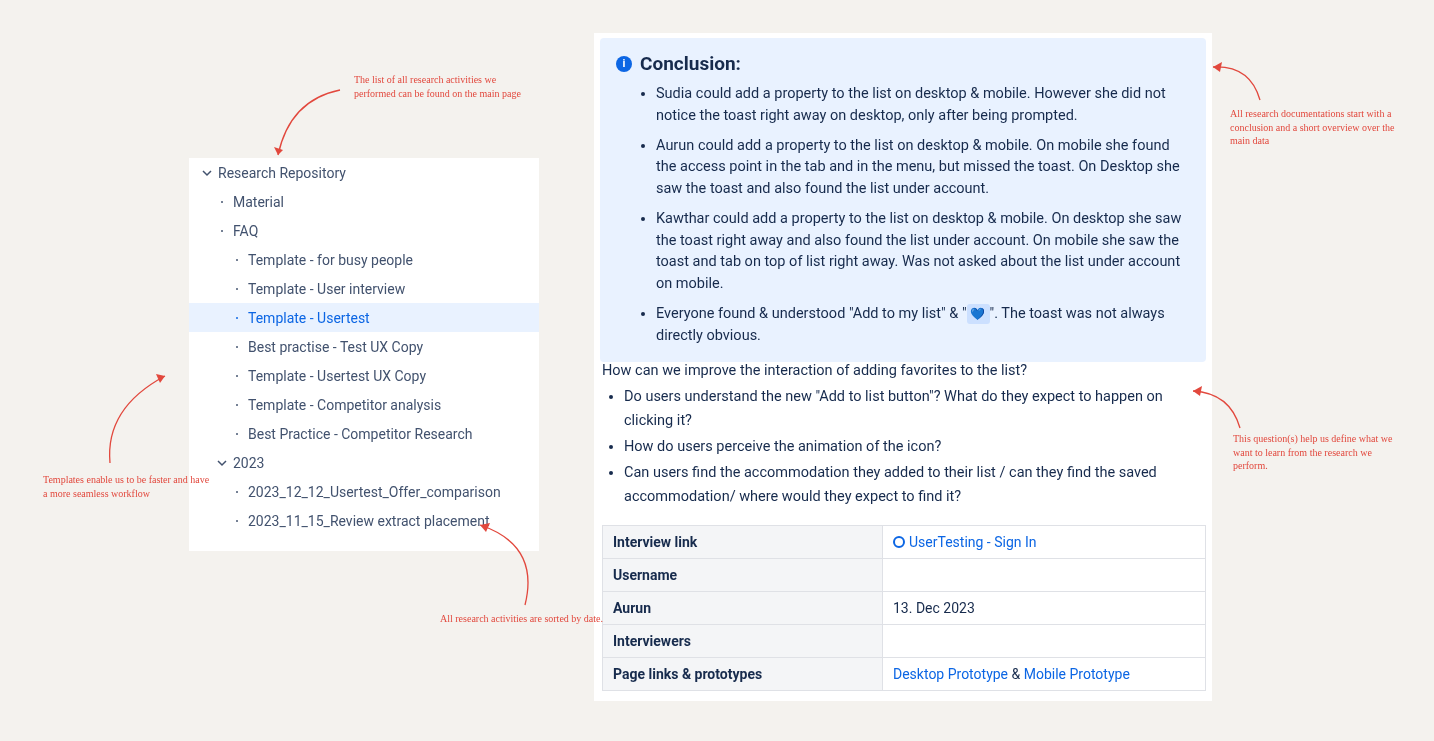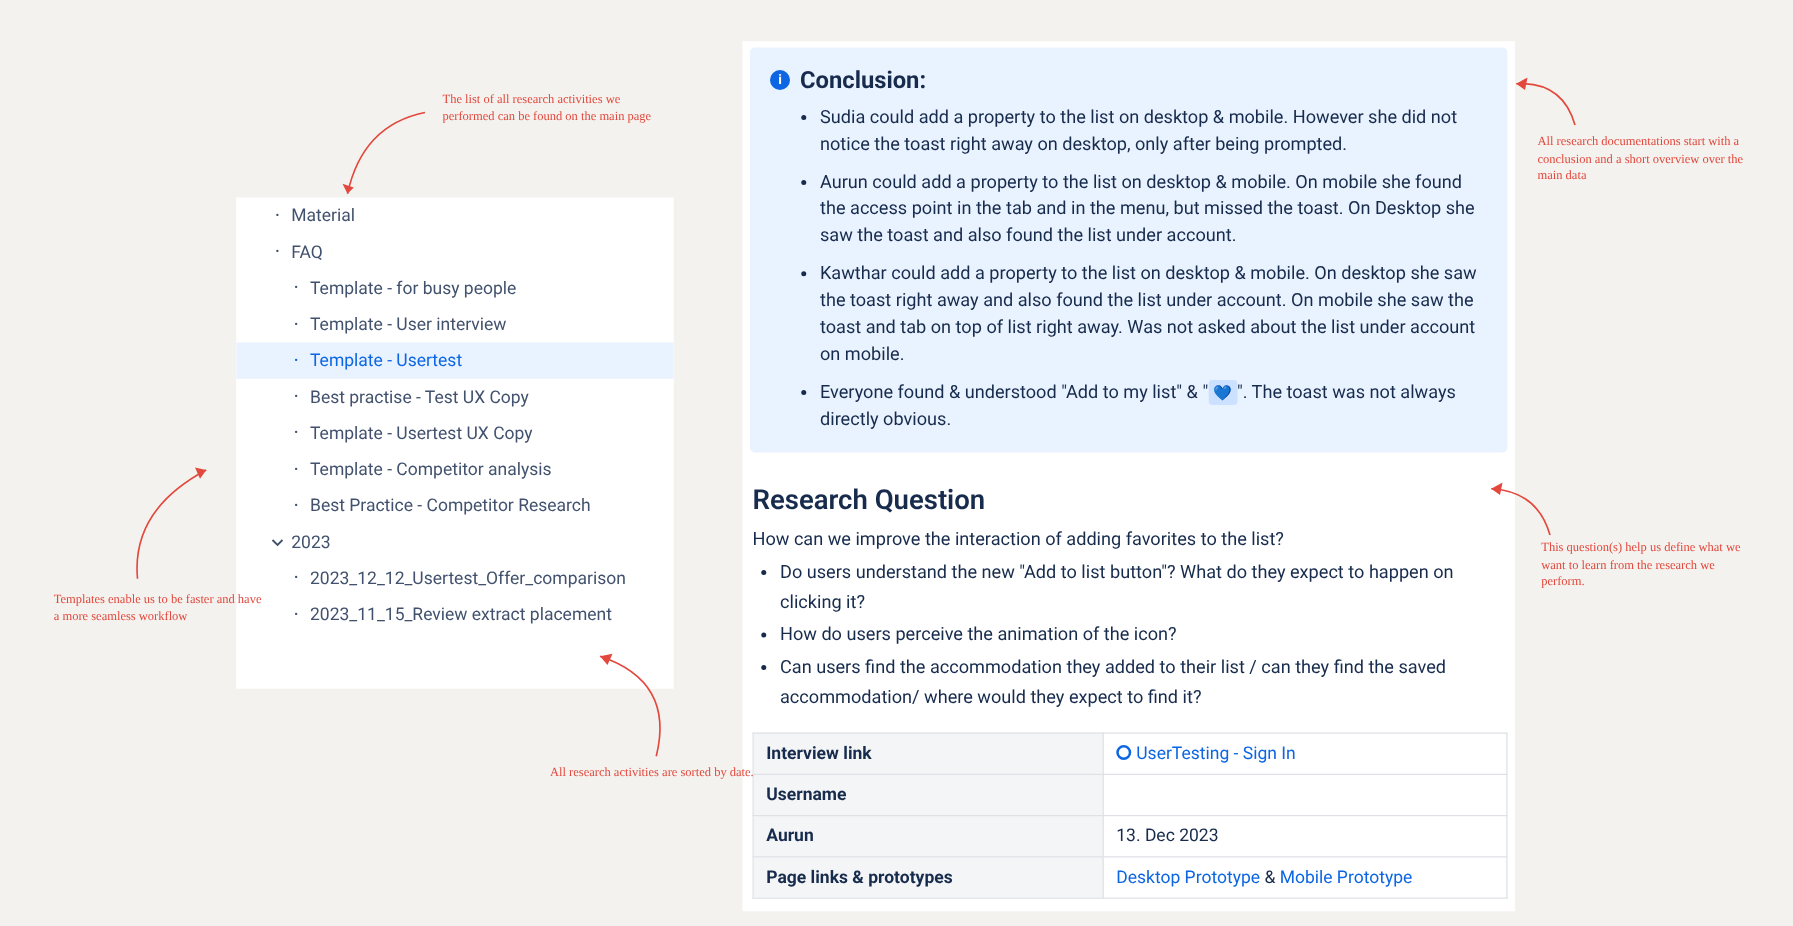--- a/index.html
+++ b/index.html
@@ -170,20 +170,28 @@
     width: 170px;
   }
   svg.arrow { position: absolute; overflow: visible; }
   svg.arrow path { stroke: #e2483d; stroke-width: 1.3; fill: none; }
   svg.arrow .head { fill: #e2483d; stroke: none; }
 </style>
 </head>
 <body>
 
 <div class="sidebar">
+  <div class="tree-row indent-0">
+    <span class="chev">
+      <svg width="10" height="10" viewBox="0 0 10 10">
+          <path d="M1 3 L5 7 L9 3" stroke="#42526e" stroke-width="1.5" fill="none"></path>
+        </svg>
+    </span>
+    <span class="tree-label">Research Repository</span>
+  </div>
 
   <div class="tree-row indent-1">
     <span class="bullet">•</span>
     <span class="tree-label">Material</span>
   </div>
   <div class="tree-row indent-1">
     <span class="bullet">•</span>
     <span class="tree-label">FAQ</span>
   </div>
 
@@ -244,21 +252,20 @@
     <ul>
       <li>Sudia could add a property to the list on desktop &amp; mobile.  However she did not notice the toast right away on desktop, only after being prompted.</li>
       <li>Aurun could add a property to the list on desktop &amp; mobile. On mobile she found the access point in the tab and in the menu, but missed the toast. On Desktop she saw the toast and also found the list under account.</li>
       <li>Kawthar could add a property to the list on desktop &amp; mobile. On desktop she saw the toast right away and also found the list under account. On mobile she saw the toast and tab on top of list right away. Was not asked about the list under account on mobile.</li>
       <li>
         <span>Everyone found &amp; understood "Add to my list" &amp; "</span><span class="heart">💙</span><span>". The toast was not always directly obvious.</span>
       </li>
     </ul>
   </div>
 
-  <h2 class="section-heading">Research Question</h2>
   <p class="section-intro">How can we improve the interaction of adding favorites to the list?</p>
   <ul class="q-list">
     <li>Do users understand the new "Add to list button"? What do they expect to happen on clicking it?</li>
     <li>How do users perceive the animation of the icon?</li>
     <li>Can users find the accommodation they added to their list / can they find the saved accommodation/ where would they expect to find it?</li>
   </ul>
 
   <table class="info-table">
     <tbody>
         <tr>
@@ -269,20 +276,24 @@
     </tr>
     <tr>
       <td>Username</td>
       <td></td>
     </tr>
     <tr>
       <td>Aurun</td>
       <td>13. Dec 2023</td>
     </tr>
     <tr>
+      <td>Interviewers</td>
+      <td></td>
+    </tr>
+    <tr>
       <td>Page links &amp; prototypes</td>
       <td>
         <a href="#">Desktop Prototype</a><span> &amp; </span><a href="#">Mobile Prototype</a>
       </td>
     </tr>
 
   </tbody>
     </table>
 </div>
 

